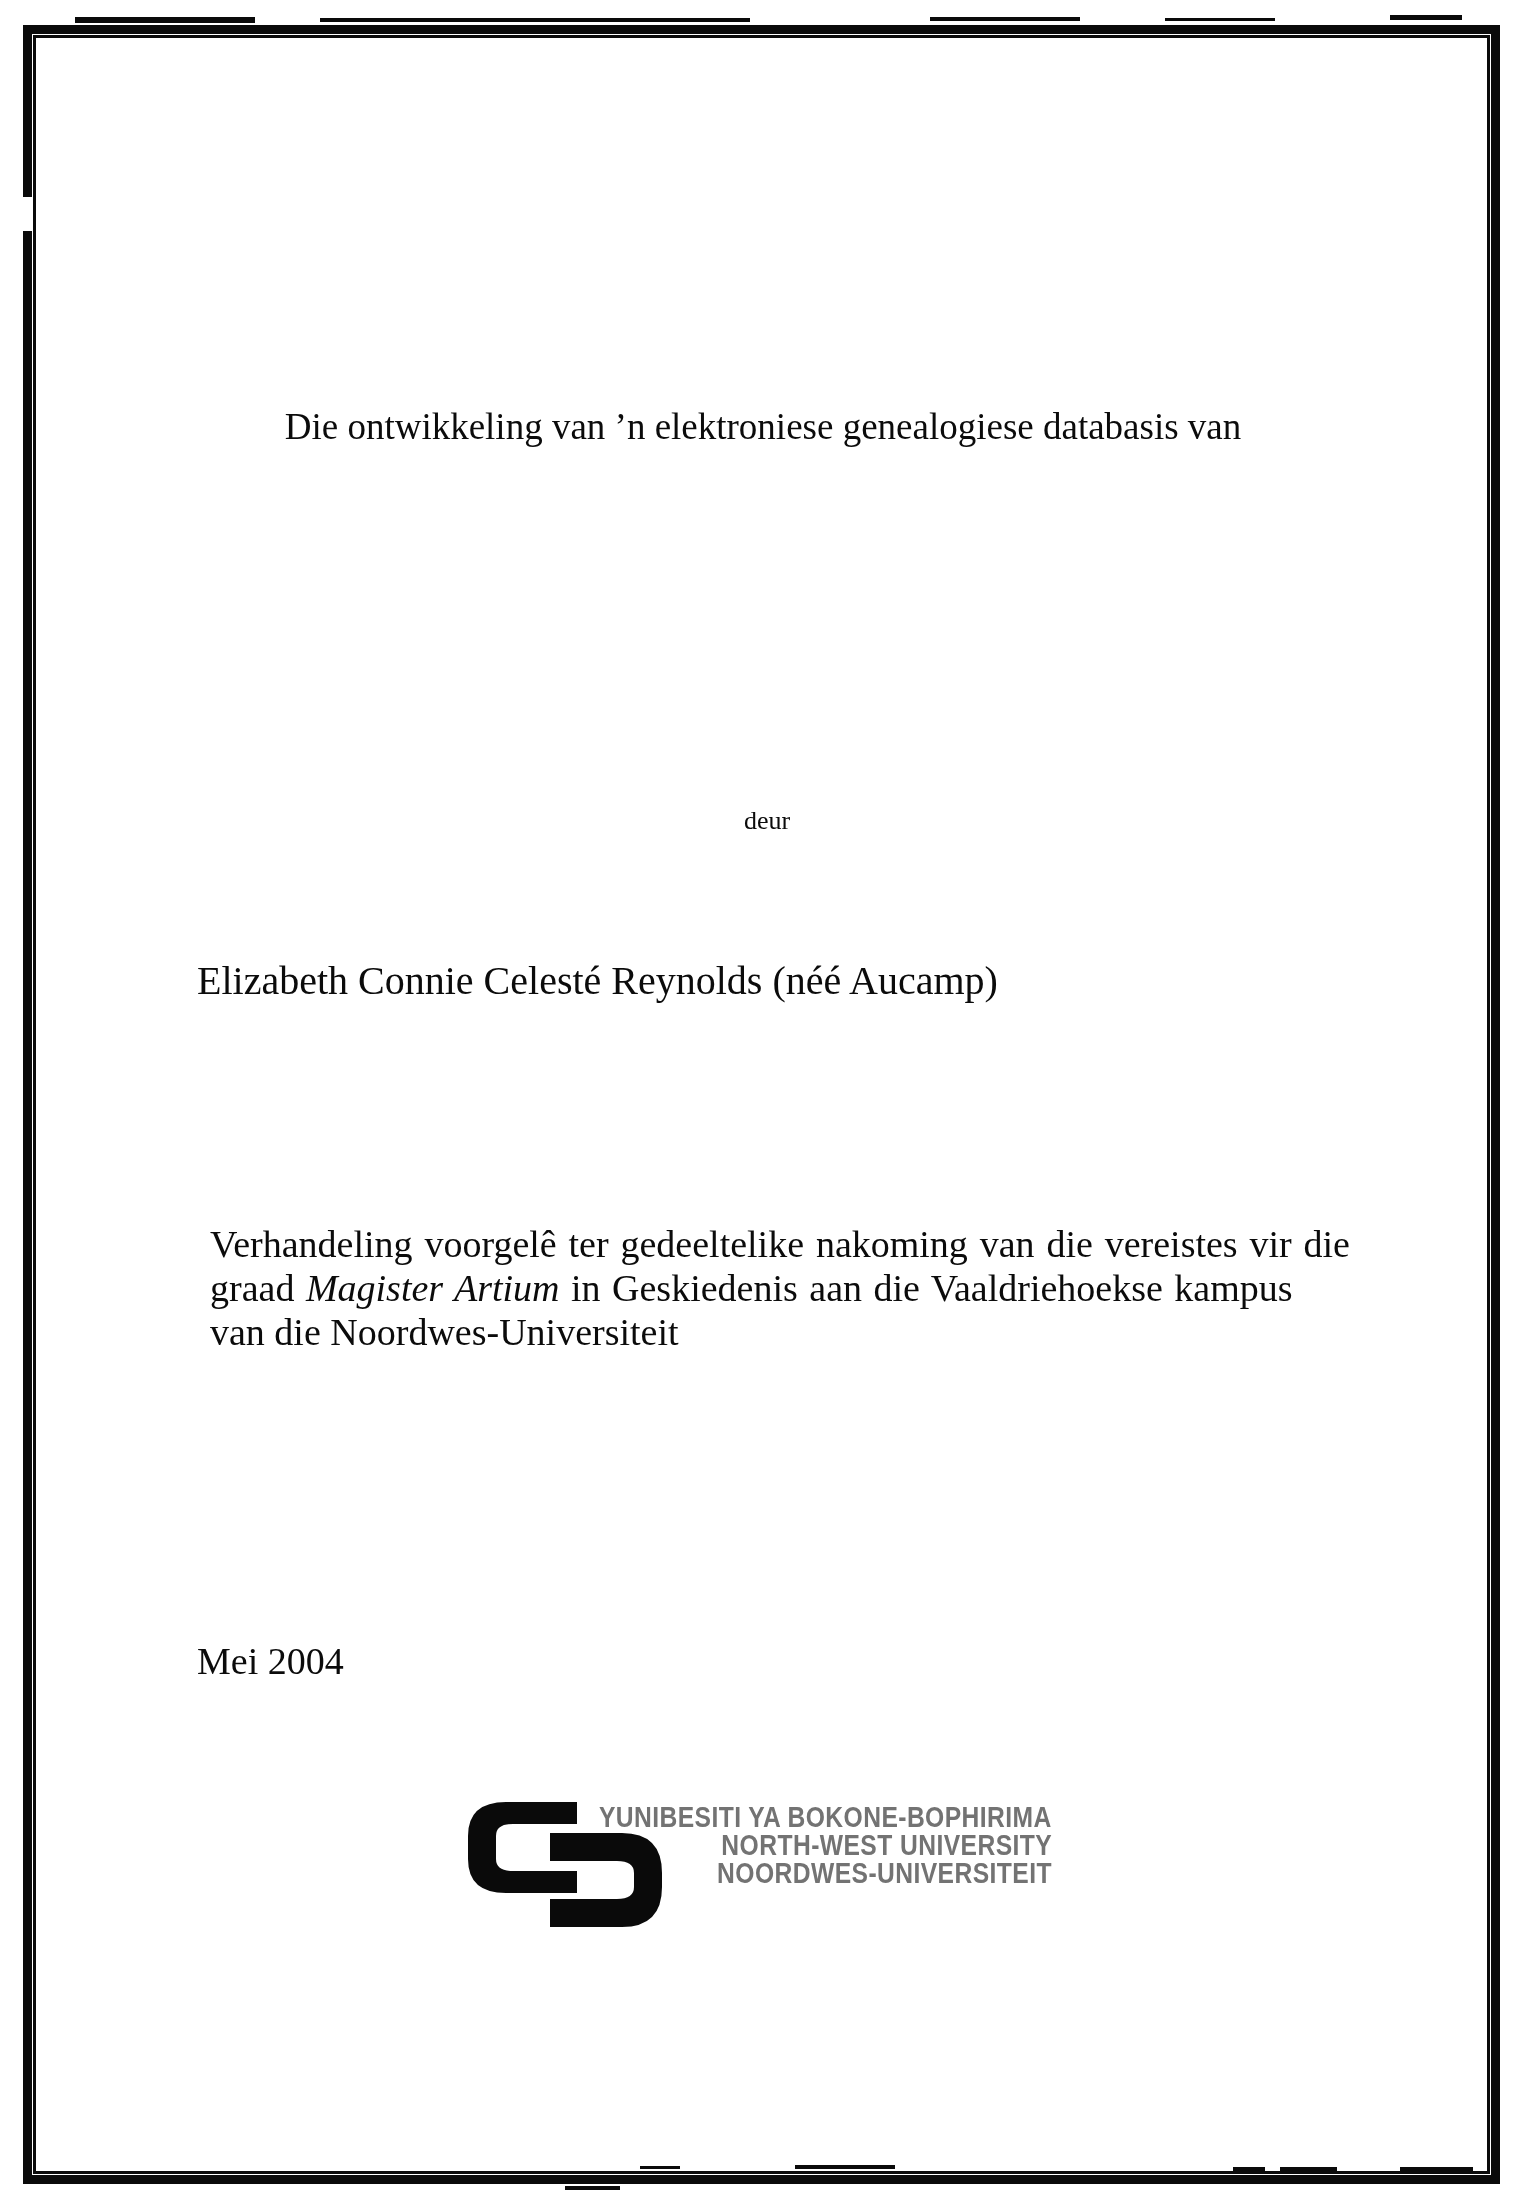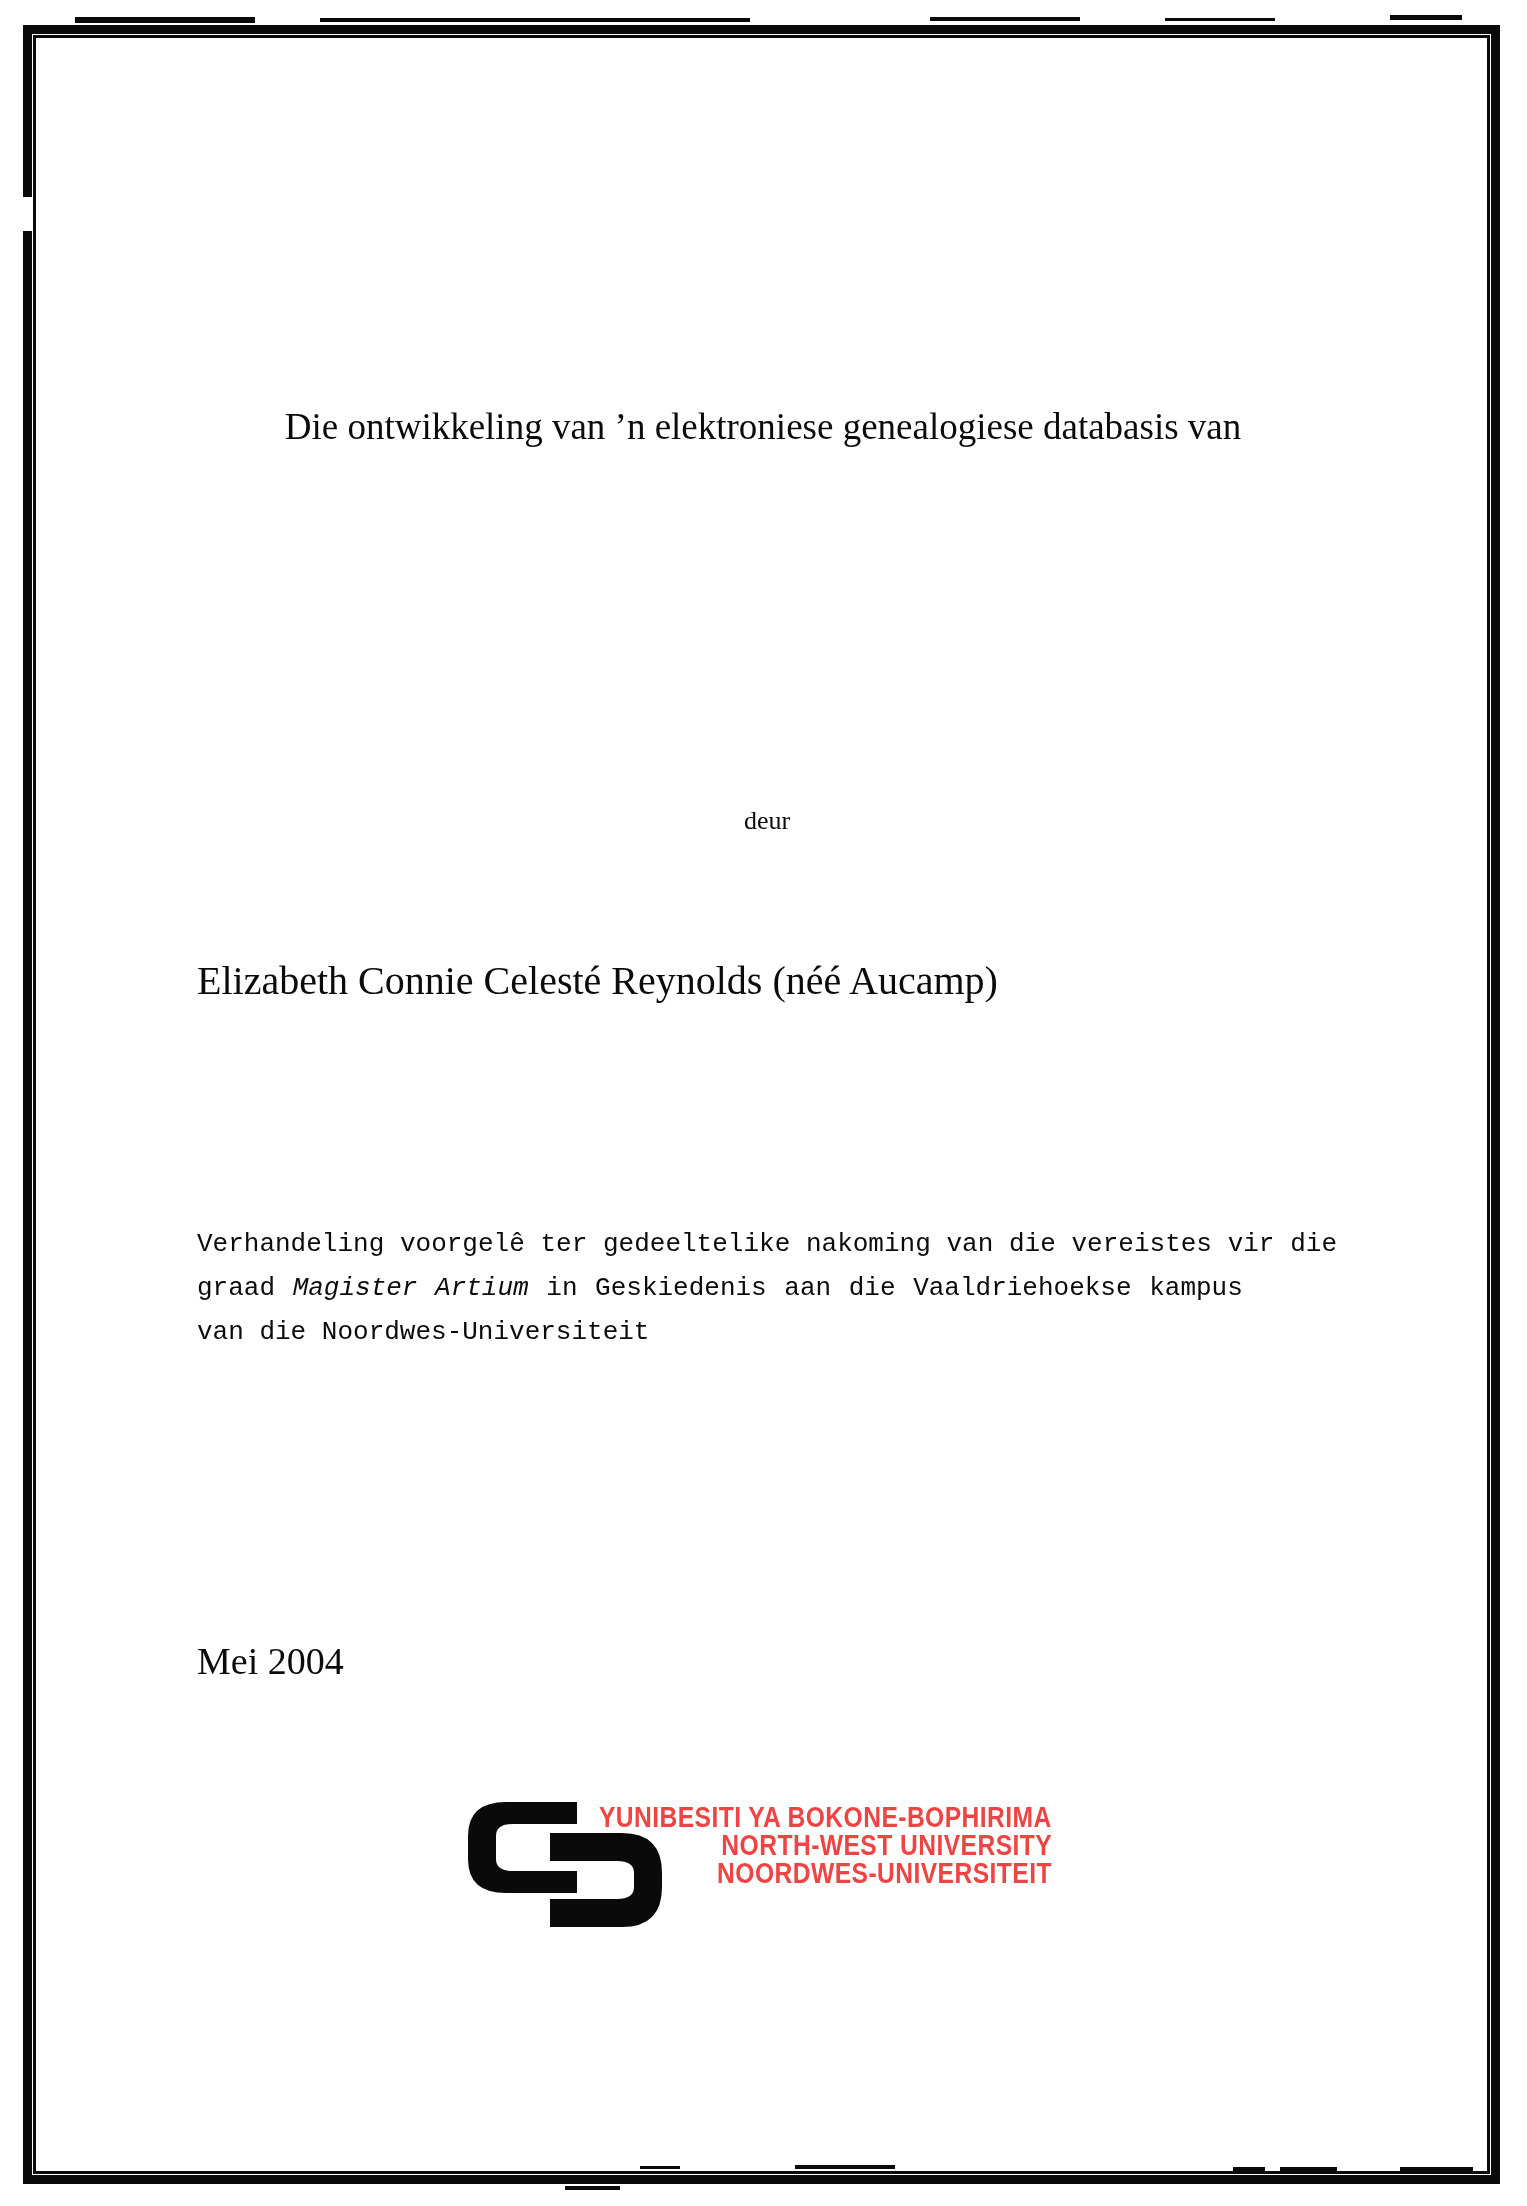--- a/index.html
+++ b/index.html
@@ -23,37 +23,37 @@
   }
   .byline{
     position:absolute; left:197px; top:798px; width:1140px;
     text-align:center; font-size:26px; line-height:46px;
   }
   .author-line{
     position:absolute; left:197px; top:957px; width:1140px;
     text-align:left; font-size:40px; line-height:48px; white-space:nowrap;
   }
   .statement{
-    position:absolute; left:197px; top:1222px; width:1140px;
-    font-size:26px; line-height:44px;font-family:Liberation Mono, monospace;
+    position:absolute; left:210px; top:1222px; width:1140px;
+    font-size:38px; line-height:44px;
   }
   .statement .just{ text-align:justify; text-align-last:justify; }
   .statement .l2{ word-spacing:2px; white-space:nowrap; }
   .supervisor-block{
     position:absolute; left:197px; top:1640px; width:900px;
     font-size:38px; line-height:43px;
   }
   .logo-mark{
     position:absolute; left:468px; top:1802px; width:194px; height:125px;
   }
   .logo-text{
     position:absolute; right:475px; top:1803px;
     display:flex; flex-direction:column; align-items:flex-end;
     font-family:"Liberation Sans", sans-serif; font-weight:700;
-    font-size:29px; color:#ef4444;
+    font-size:29px; color:#737373;
   }
   .logo-text .logo-line{
     height:28px; line-height:28px; white-space:nowrap;
     transform:scaleX(0.85); transform-origin:100% 50%;
     letter-spacing:0.5px;
   }
   .em-it{font-style:italic;margin-top:24px;}
 </style>
 </head>
 <body>

